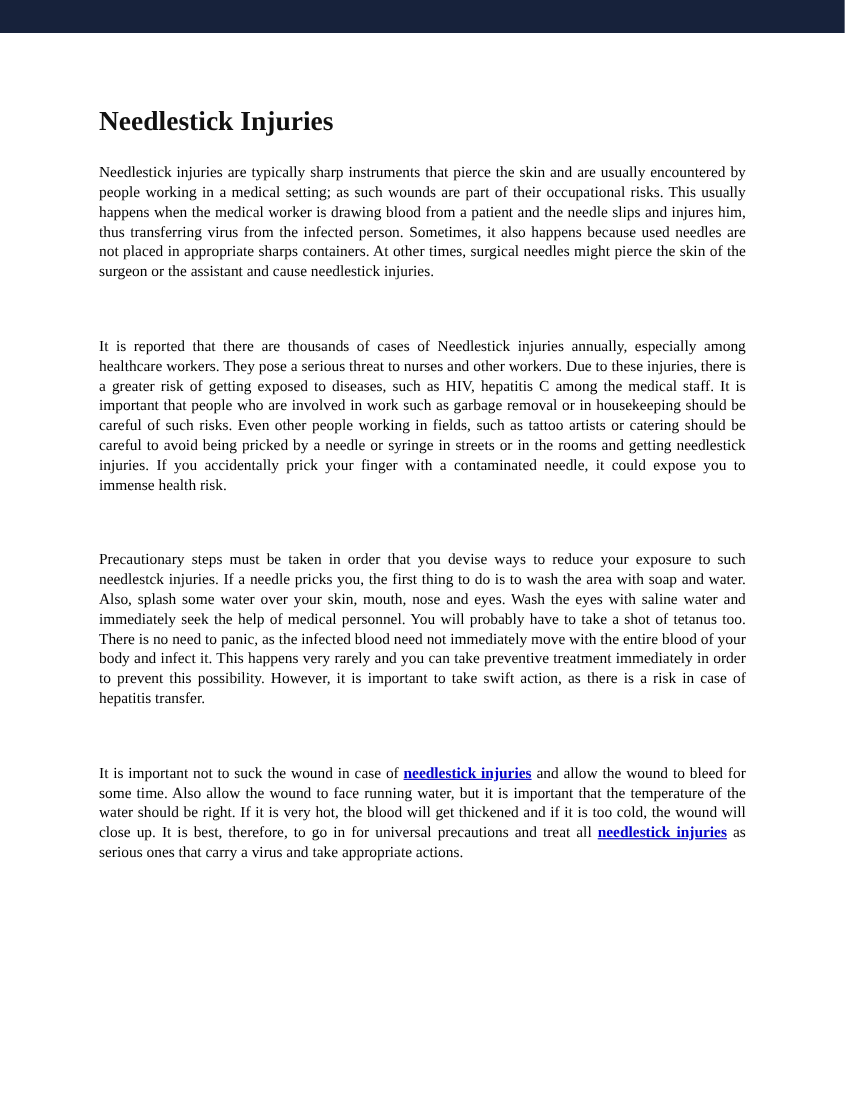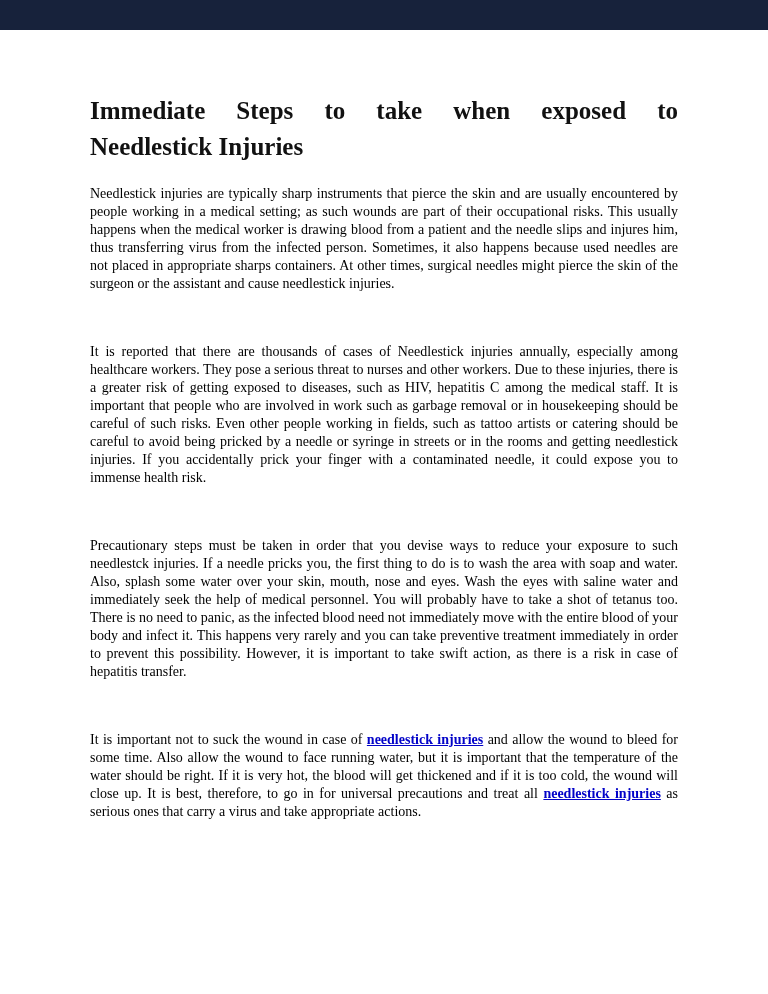--- a/index.html
+++ b/index.html
@@ -56,21 +56,20 @@
   }
 </style>
 </head>
 <body>
 
 <div class="topbar"></div>
 
 <div class="page">
 
   <h1 class="doc-title">
-      <span class="line1">Immediate Steps to take when exposed to</span>
       <span class="line2">Needlestick Injuries</span>
     </h1>
 
   <p class="para">Needlestick injuries are typically sharp instruments that pierce the skin and are usually encountered by people working in a medical setting; as such wounds are part of their occupational risks. This usually happens when the medical worker is drawing blood from a patient and the needle slips and injures him, thus transferring virus from the infected person. Sometimes, it also happens because used needles are not placed in appropriate sharps containers. At other times, surgical needles might pierce the skin of the surgeon or the assistant and cause needlestick injuries.</p>
 
   <p class="para">It is reported that there are thousands of cases of Needlestick injuries annually, especially among healthcare workers. They pose a serious threat to nurses and other workers. Due to these injuries, there is a greater risk of getting exposed to diseases, such as HIV, hepatitis C among the medical staff. It is important that people who are involved in work such as garbage removal or in housekeeping should be careful of such risks. Even other people working in fields, such as tattoo artists or catering should be careful to avoid being pricked by a needle or syringe in streets or in the rooms and getting needlestick injuries. If you accidentally prick your finger with a contaminated needle, it could expose you to immense health risk.</p>
 
   <p class="para">Precautionary steps must be taken in order that you devise ways to reduce your exposure to such needlestck injuries. If a needle pricks you, the first thing to do is to wash the area with soap and water. Also, splash some water over your skin, mouth, nose and eyes. Wash the eyes with saline water and immediately seek the help of medical personnel. You will probably have to take a shot of tetanus too. There is no need to panic, as the infected blood need not immediately move with the entire blood of your body and infect it. This happens very rarely and you can take preventive treatment immediately in order to prevent this possibility. However, it is important to take swift action, as there is a risk in case of hepatitis transfer.</p>
 
   <p class="para"><span>It is important not to suck the wound in case of </span><a class="doclink" href="#">needlestick injuries</a><span> and allow the wound to bleed for some time. Also allow the wound to face running water, but it is important that the temperature of the water should be right. If it is very hot, the blood will get thickened and if it is too cold, the wound will close up. It is best, therefore, to go in for universal precautions and treat all </span><a class="doclink" href="#">needlestick injuries</a><span> as serious ones that carry a virus and take appropriate actions.</span></p>

